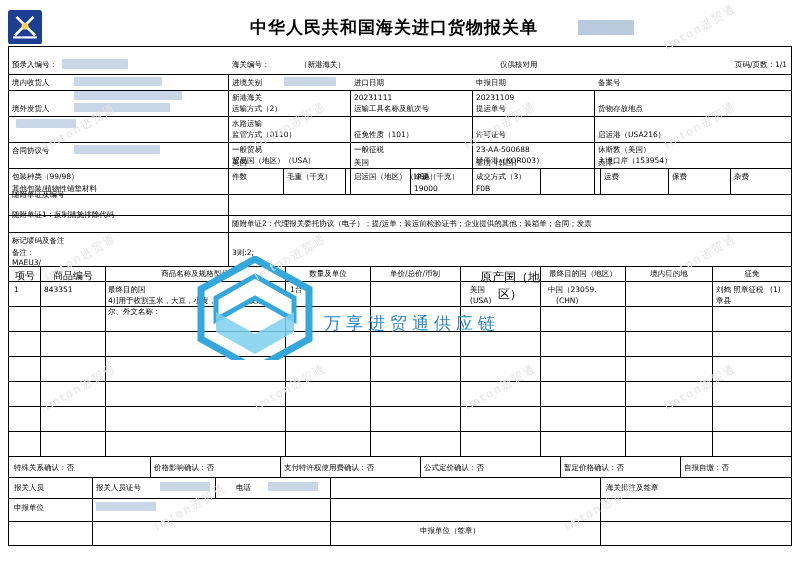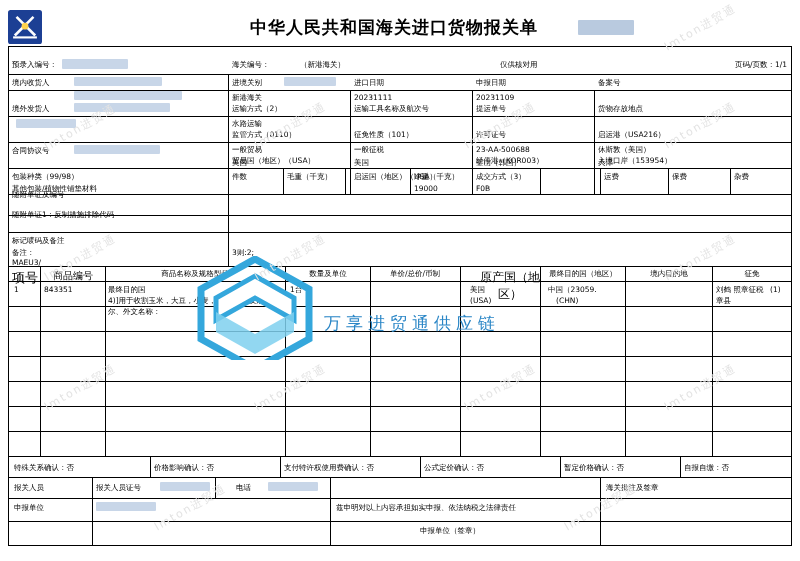--- a/index.html
+++ b/index.html
@@ -230,27 +230,28 @@
   <div class="cell" style="left:414px;top:172px">净重（千克）</div>
   <div class="cell v" style="left:414px;top:184px">19000</div>
   <div class="cell" style="left:476px;top:172px">成交方式（3）</div>
   <div class="cell v" style="left:476px;top:184px">F0B</div>
   <div class="cell" style="left:604px;top:172px">运费</div>
   <div class="cell" style="left:672px;top:172px">保费</div>
   <div class="cell" style="left:734px;top:172px">杂费</div>
 
   <div class="cell" style="left:12px;top:190px">随附单证及编号</div>
   <div class="cell" style="left:12px;top:210px">随附单证1：反制措施排除代码</div>
+  <div class="cell" style="left:232px;top:219px">随附单证2：代理报关委托协议（电子）；提/运单；装运前检验证书；企业提供的其他；装箱单；合同；发票</div>
 
   <div class="cell" style="left:12px;top:236px">标记唛码及备注</div>
   <div class="cell" style="left:12px;top:248px">备注：</div>
   <div class="cell" style="left:12px;top:258px">MAEU3/</div>
   <div class="cell" style="left:232px;top:248px">3则:2;</div>
 
-  <div class="bigctr" style="left:10px;top:269px;width:30px;font-size:13px">项号</div>
+  <div class="bigctr" style="left:10px;top:269px;width:30px;font-size:10px">项号</div>
   <div class="bigctr" style="left:42px;top:269px;width:62px;font-size:10px">商品编号</div>
   <div class="bigctr" style="left:107px;top:269px;width:176px;font-size:7.5px">商品名称及规格型号</div>
   <div class="bigctr" style="left:287px;top:269px;width:82px;font-size:7.5px">数量及单位</div>
   <div class="bigctr" style="left:372px;top:269px;width:86px;font-size:7.5px">单价/总价/币制</div>
   <div class="bigctr" style="left:472px;top:269px;width:76px;font-size:12px">原产国（地区）</div>
   <div class="bigctr" style="left:542px;top:269px;width:82px;font-size:7.5px">最终目的国（地区）</div>
   <div class="bigctr" style="left:627px;top:269px;width:84px;font-size:7.5px">境内目的地</div>
   <div class="bigctr" style="left:714px;top:269px;width:76px;font-size:7.5px">征免</div>
 
   <div class="cell" style="left:14px;top:285px">1</div>
@@ -275,21 +276,20 @@
   <div class="cell" style="left:684px;top:463px">自报自缴：否</div>
 
   <div class="cell" style="left:14px;top:483px">报关人员</div>
   <div class="cell" style="left:96px;top:483px">报关人员证号</div>
   <div class="redact" style="position:absolute;left:160px;top:482px;width:50px;height:9px"></div>
   <div class="cell" style="left:236px;top:483px">电话</div>
   <div class="redact" style="position:absolute;left:268px;top:482px;width:50px;height:9px"></div>
   <div class="cell" style="left:14px;top:503px">申报单位</div>
   <div class="redact" style="position:absolute;left:96px;top:502px;width:60px;height:9px"></div>
 
-  <div class="cell" style="left:336px;top:503px">兹申明对以上内容承担如实申报、依法纳税之法律责任</div>
   <div class="cell" style="left:420px;top:526px">申报单位（签章）</div>
   <div class="cell" style="left:606px;top:483px">海关批注及签章</div>
 
   <div class="vanhang">
     <svg class="vh-hex" width="118" height="104" viewBox="0 0 118 104">
       <polygon points="59,3 113,33 113,83 59,113 5,83 5,33" fill="none" stroke="#34a7dc" stroke-width="7"></polygon>
       <polygon points="59,20 98,42 98,64 59,42 20,64 20,42" fill="#ffffff" stroke="#34a7dc" stroke-width="5"></polygon>
       <polygon points="20,56 59,78 98,56 98,76 59,98 20,76" fill="#7fd0ee" opacity="0.85"></polygon>
     </svg>
     <div class="vh-sub">万享进贸通供应链</div>

